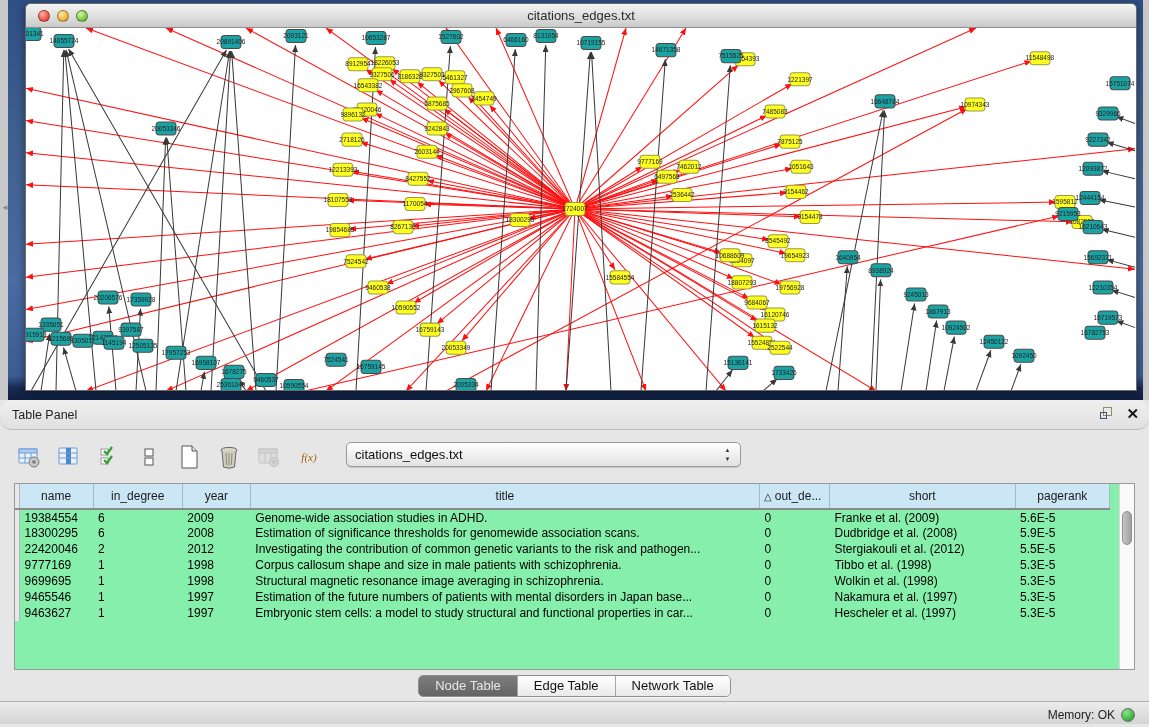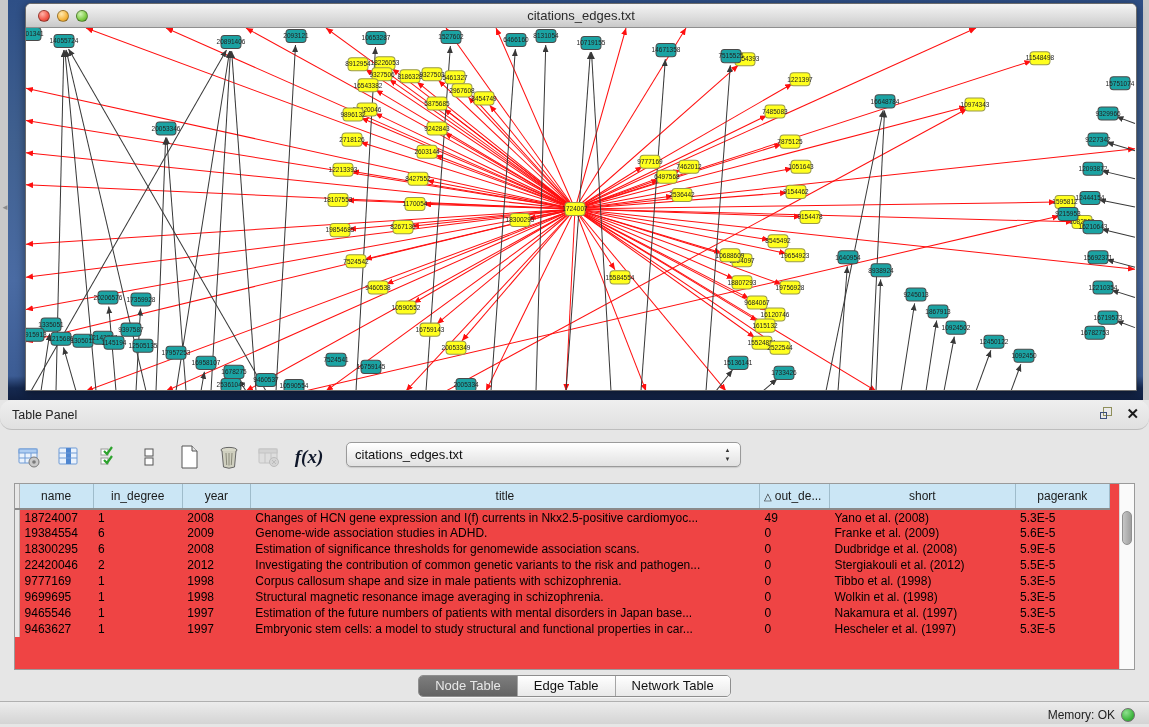--- a/index.html
+++ b/index.html
@@ -34,27 +34,27 @@
   .panel-titlebar .label { font-size:12.5px; color:#222; line-height:30px; padding-left:12px; }
   .panel-title-icons { position:absolute; right:10px; top:7px; display:flex; gap:12px; align-items:center; }
   .float-ic { position:relative; width:14px; height:14px; }
   .float-ic .sq1 { position:absolute; left:3px; top:0; width:9px; height:9px; border:1px solid #8f8f5a; background:transparent; }
   .float-ic .sq2 { position:absolute; left:0; top:5px; width:7px; height:7px; border:1px solid #3c4f78; }
   .close-ic { font-size:15px; font-weight:bold; color:#1a1a1a; line-height:14px; cursor:default; }
 
   .toolbar { position:relative; height:53px; padding:12px 0 0 14px; display:flex; align-items:flex-start; gap:10px; }
   .tbtn { width:30px; height:30px; display:flex; align-items:center; justify-content:center; border-radius:4px; }
   .tbtn.disabled { opacity:.45; }
-  .fx { font-family:"Liberation Serif", serif; font-style:italic; font-weight:bold; font-size:19px; color:#0f172a; }
+  .fx { font-family:"Liberation Serif", serif; font-style:italic; font-weight:normal; font-size:11px; color:#a16207; }
   .combo { margin-left:12px; width:395px; height:25px; border:1px solid #9a9a9a; border-radius:5px;
            background:linear-gradient(180deg,#ffffff,#ededed 60%,#e2e2e2); display:flex; align-items:center;
            padding:0 8px; font-size:13px; color:#111; position:relative; box-shadow:0 1px 1px rgba(0,0,0,.12); }
   .combo .arrows { position:absolute; right:8px; top:3px; width:9px; font-size:6px; line-height:9px; color:#333; text-align:center; }
 
-  .table-wrap { position:relative; margin:0 14px; height:187px; border:1px solid #9a9a9a; background:#ef4444; overflow:hidden; }
+  .table-wrap { position:relative; margin:0 14px; height:187px; border:1px solid #9a9a9a; background:#86efac; overflow:hidden; }
   table.grid { border-collapse:collapse; table-layout:fixed; width:1095px; font-size:12px; color:#000; }
   table.grid th { height:25px; background:#cbe6f5; font-weight:normal; font-size:12px; color:#1a1a1a;
                   border-right:1px solid #9fbccb; border-bottom:2px solid #8a8a8a; text-align:center; overflow:hidden; white-space:nowrap; }
   table.grid th.first-gutter, table.grid td.first-gutter { background:#e8e8e8; border-right:1px solid #b5b5b5; }
   table.grid td { height:16px; padding:0 0 0 5px; white-space:nowrap; overflow:hidden; border:none; }
   table.grid td.first-gutter { padding:0; }
   .sort-tri { font-size:10px; margin-right:3px; }
   .vscroll { position:absolute; right:0; top:0; width:15px; height:100%; background:#fafafa; border-left:1px solid #d9d9d9; }
   .vthumb { position:absolute; left:2px; top:27px; width:10px; height:34px; border-radius:6px;
             background:linear-gradient(90deg,#c6c6c6,#9f9f9f); border:1px solid #909090; }
@@ -547,30 +547,20 @@
               <th>year</th>
               <th>title</th>
               <th style="text-align: left; padding-left: 4px;"><span class="sort-tri">△</span>out_de...</th>
               <th>short</th>
               <th>pagerank</th>
             </tr>
           </thead>
         <tbody id="body-rows">
             <tr>
               <td class="first-gutter"></td>
-              <td>18724007</td>
-              <td>1</td>
-              <td>2008</td>
-              <td>Changes of HCN gene expression and I(f) currents in Nkx2.5-positive cardiomyoc...</td>
-              <td>49</td>
-              <td>Yano et al. (2008)</td>
-              <td>5.3E-5</td>
-            </tr>
-            <tr>
-              <td class="first-gutter"></td>
               <td>19384554</td>
               <td>6</td>
               <td>2009</td>
               <td>Genome-wide association studies in ADHD.</td>
               <td>0</td>
               <td>Franke et al. (2009)</td>
               <td>5.6E-5</td>
             </tr>
             <tr>
               <td class="first-gutter"></td>

